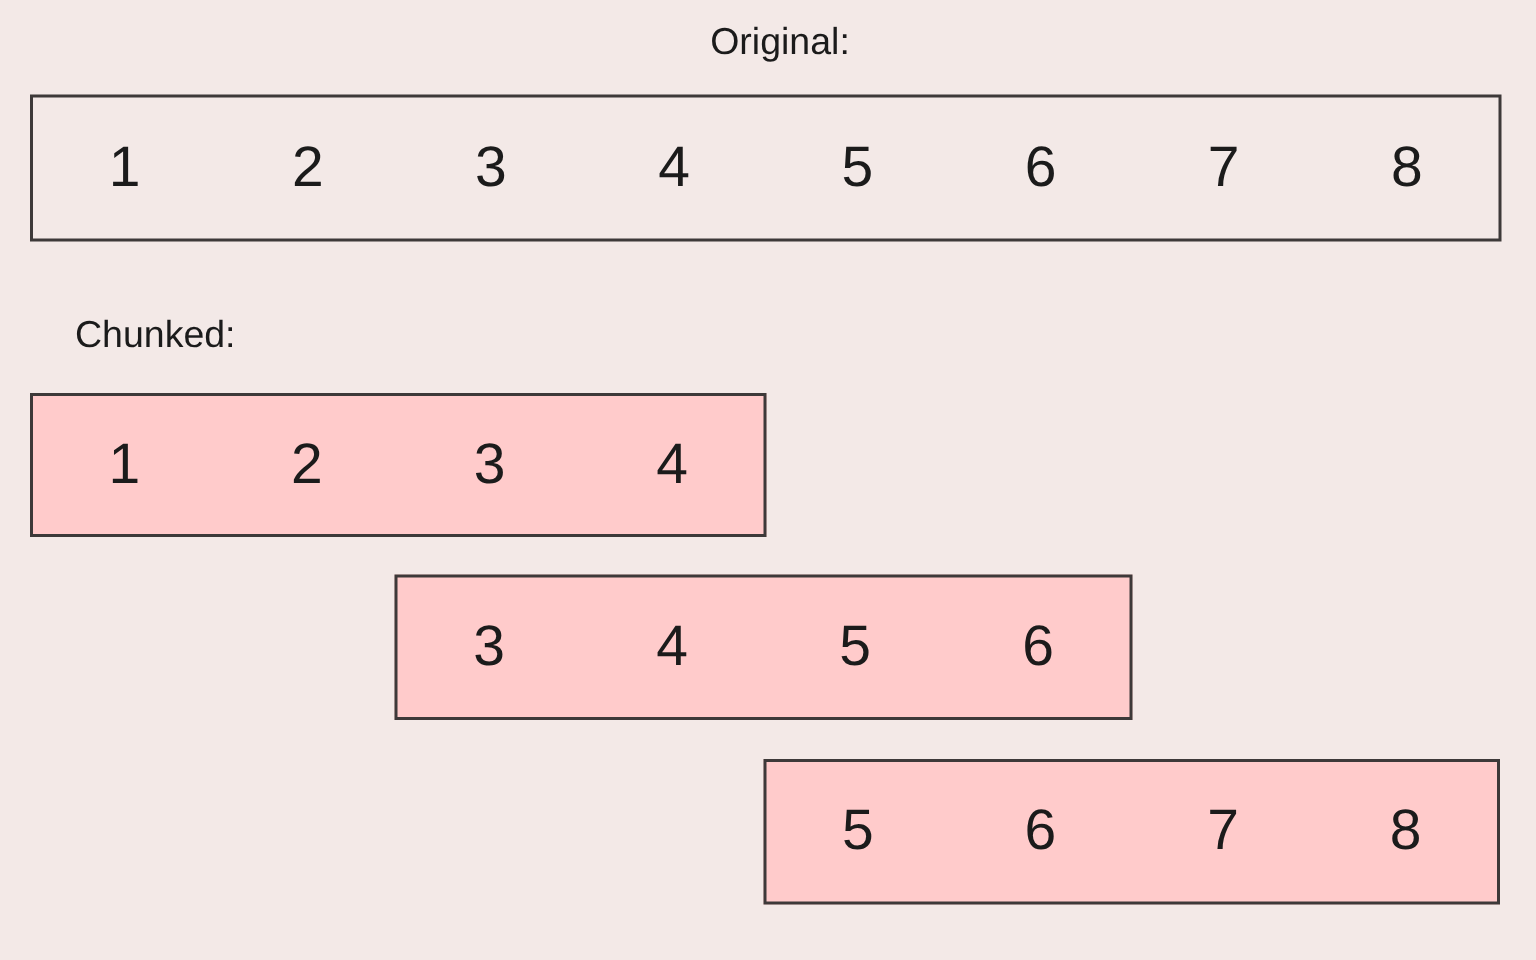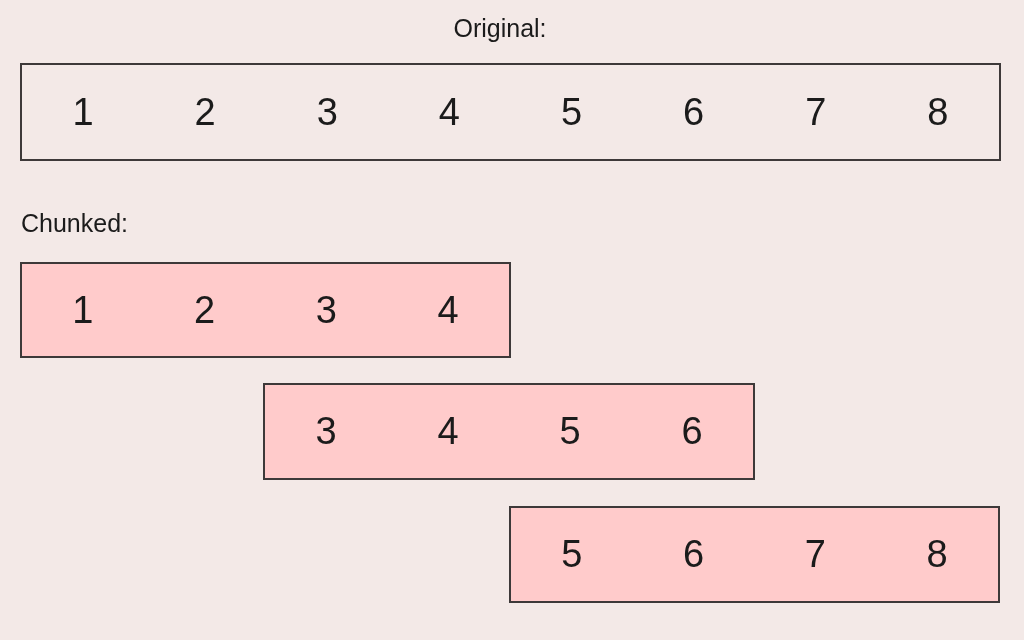--- a/index.html
+++ b/index.html
@@ -20,29 +20,30 @@
     font-family: "Liberation Sans", sans-serif;
     color: var(--text);
     overflow: hidden;
   }
   .label {
     position: absolute;
     font-size: 25px;
     line-height: 30px;
     color: var(--text);
     white-space: nowrap;
+    margin-left: 40px;
   }
   .title {
     left: 0;
     right: 24px;
     top: 13px;
     text-align: center;
   }
   .chunked-label {
-    left: 21px;
+    left: 10px;
     top: 208px;
   }
   .box {
     position: absolute;
     box-sizing: border-box;
     border: 2px solid var(--box-border);
     display: flex;
     flex-direction: row;
     align-items: stretch;
   }

